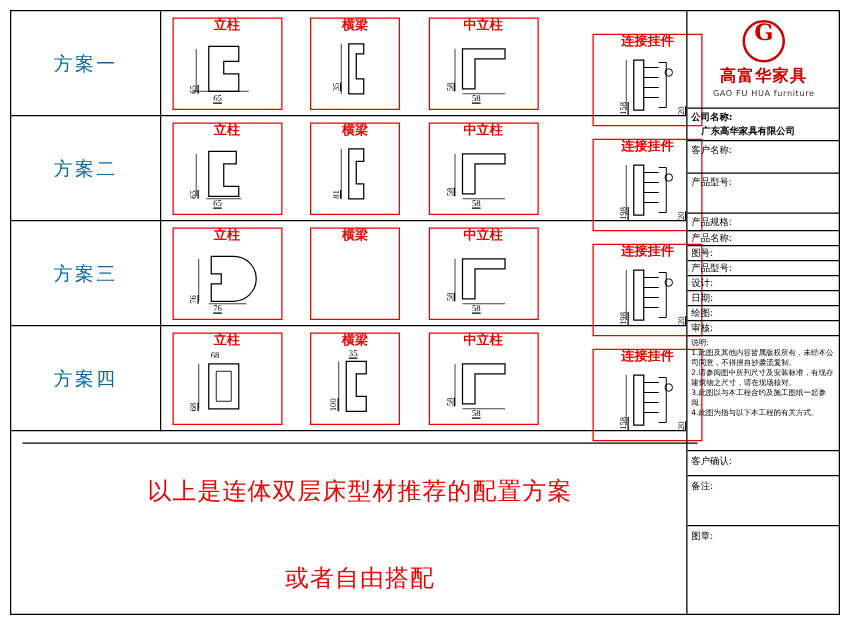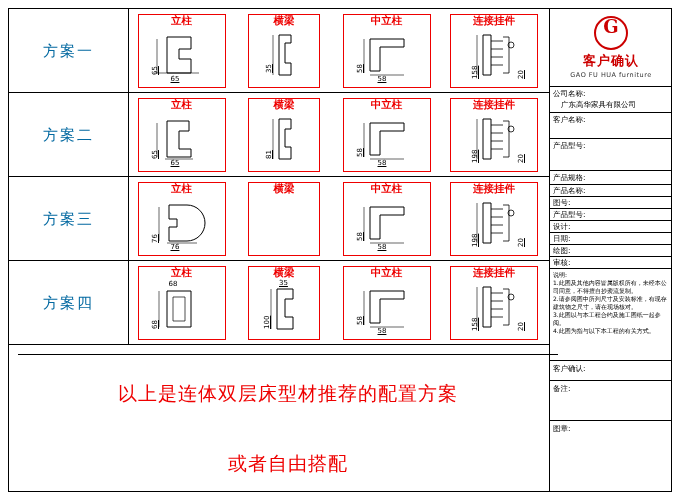--- a/index.html
+++ b/index.html
@@ -17,24 +17,24 @@
   .plan-row.r2{top:168px;}
   .plan-row.r3{top:252px;}
 
   .plan-name{position:absolute;left:0;top:0;width:120px;height:84px;border-right:1px solid #000;box-sizing:border-box;
              display:flex;align-items:center;justify-content:center;font-size:15px;color:#0369a1;letter-spacing:2px;}
 
   .cellwrap{position:absolute;top:0;height:84px;box-sizing:border-box;}
   .c0{left:120px;width:105px;}
   .c1{left:225px;width:100px;}
   .c2{left:325px;width:105px;}
-  .c3{left:430px;width:110px;}
+  .c3{left:454px;width:110px;margin-top:13px;}
 
   .partbox{position:absolute;left:50%;transform:translateX(-50%);top:5px;width:88px;height:74px;
-           border:1px solid #e00;box-sizing:border-box;}
+           border:1px solid #e00;box-sizing:border-box;font-family:Liberation Serif, serif;}
   .c1 .partbox{width:72px;}
   .parttitle{position:absolute;top:-1px;left:0;width:100%;text-align:center;font-size:10.5px;color:#e00;
              font-weight:bold;line-height:13px;}
   .partinner{position:absolute;top:14px;left:0;right:0;bottom:0;}
 
   .dim{position:absolute;font-size:7px;color:#000;line-height:8px;white-space:nowrap;}
   .dimu{position:absolute;font-size:7px;color:#000;line-height:8px;white-space:nowrap;text-decoration:underline;}
   .dimu.vert{transform:rotate(-90deg);transform-origin:left top;}
 
   
@@ -327,25 +327,25 @@
     <div class="note">
       <div>以上是连体双层床型材推荐的配置方案</div>
       <div>或者自由搭配</div>
     </div>
   </div>
 
   <div class="right">
 
     <div class="logo">
       <div class="logo-mark"></div>
-      <div class="logo-cn">客户确认</div>
+      <div class="logo-cn">高富华家具</div>
       <div class="logo-en">GAO FU HUA furniture</div>
     </div>
 
-    <div class="rrow" style="top:78px;height:26px;">
+    <div class="rrow" style="top:78px;height:26px;font-weight:bold;">
       <span class="lbl">公司名称:</span>
       <span class="val">广东高华家具有限公司</span>
     </div>
 
     <div class="rrow" style="top:104px;height:26px;">
       <span class="lbl">客户名称:</span>
       <span class="val"></span>
     </div>
 
     <div class="rrow" style="top:130px;height:32px;">

